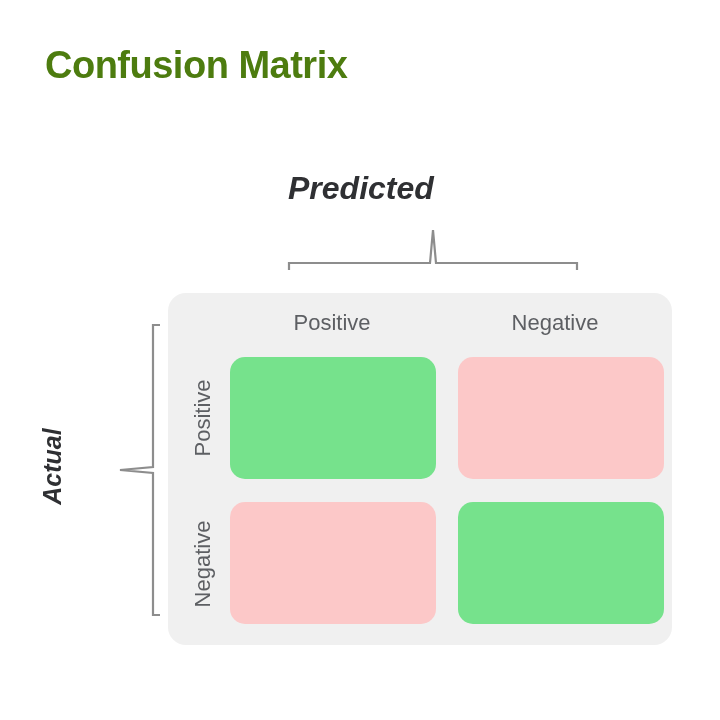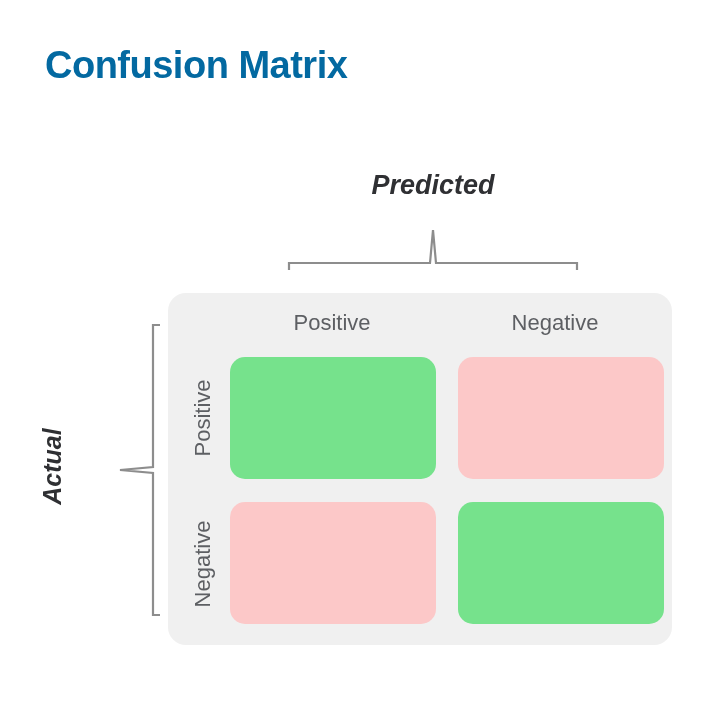--- a/index.html
+++ b/index.html
@@ -19,33 +19,33 @@
     height: 720px;
   }
 
   
   #title {
     position: absolute;
     left: 45px;
     top: 44px;
     font-size: 38px;
     font-weight: bold;
-    color: #0369a1;
+    color: #4d7c0f;
     letter-spacing: -0.5px;
     white-space: nowrap;
   }
 
   
   #predicted-label {
     position: absolute;
     left: 288px;
     top: 170px;
     width: 290px;
-    text-align: center;
-    font-size: 27px;
+    text-align: left;
+    font-size: 32px;
     font-weight: bold;
     font-style: italic;
     color: #2f3033;
     white-space: nowrap;
   }
   #actual-label {
     position: absolute;
     left: -33px;
     top: 452px;
     width: 170px;

